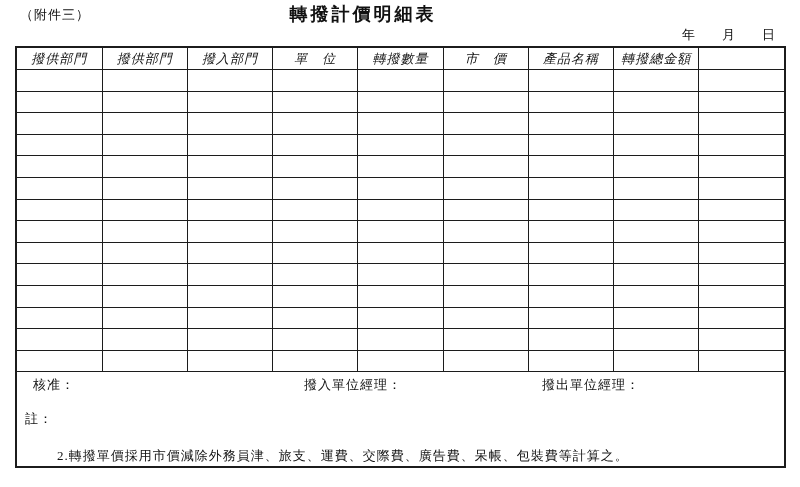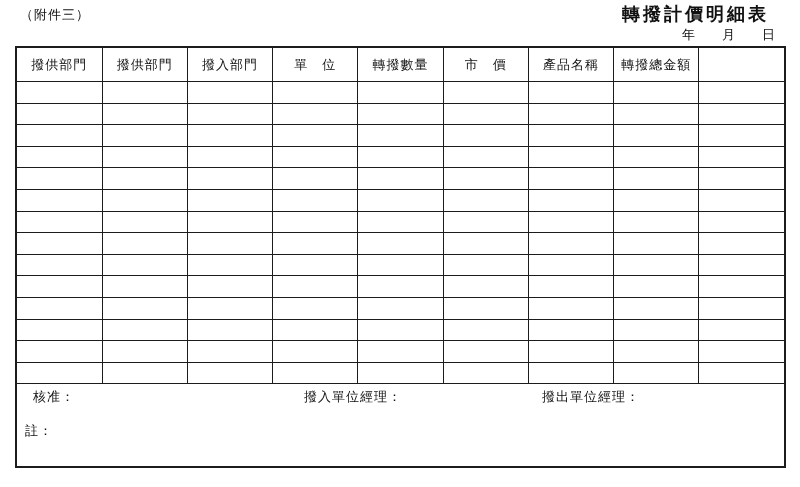--- a/index.html
+++ b/index.html
@@ -21,25 +21,24 @@
     top: 6px;
     font-size: 13px;
     letter-spacing: 1px;
     margin-left: 8px;
   }
   .page-title {
     position: absolute;
     left: 0;
     top: 2px;
     width: 726px;
-    text-align: right;
+    text-align: center;
     font-size: 18px;
     font-weight: bold;
     letter-spacing: 3px;
-    padding-left: 43px;
   }
   .date-line {
     position: absolute;
     top: 26px;
     left: 682px;
     font-size: 13px;
     display: flex;
     gap: 27px;
   }
   .form-box {
@@ -58,21 +57,21 @@
   }
   table.grid th, table.grid td {
     border: 1px solid #1c1c1c;
     padding: 0;
     font-size: 13px;
     font-weight: normal;
     text-align: center;
     overflow: hidden;
     white-space: nowrap;
   }
-  table.grid th { height: 33px; letter-spacing: 1px; }
+  table.grid th { height: 21px; letter-spacing: 1px; font-style: italic; }
   table.grid td { height: 20.6px; }
   
   table.grid tr th:first-child, table.grid tr td:first-child { border-left: none; }
   table.grid tr th:last-child, table.grid tr td:last-child { border-right: none; }
   table.grid tr:first-child th { border-top: none; }
   .form-footer {
     position: relative;
     height: 92px;
     font-size: 13px;
   }
@@ -268,14 +267,15 @@
           <td></td>
         </tr>
       </tbody>
   </table>
 
   <div class="form-footer">
     <div class="label approval-label">核准：</div>
     <div class="label out-manager-label">撥出單位經理：</div>
     <div class="label in-manager-label">撥入單位經理：</div>
     <div class="label notes-label">註：</div>
+    <div class="label note-line-2">2.轉撥單價採用市價減除外務員津、旅支、運費、交際費、廣告費、呆帳、包裝費等計算之。</div>
   </div>
 </div>
 
 </body></html>

